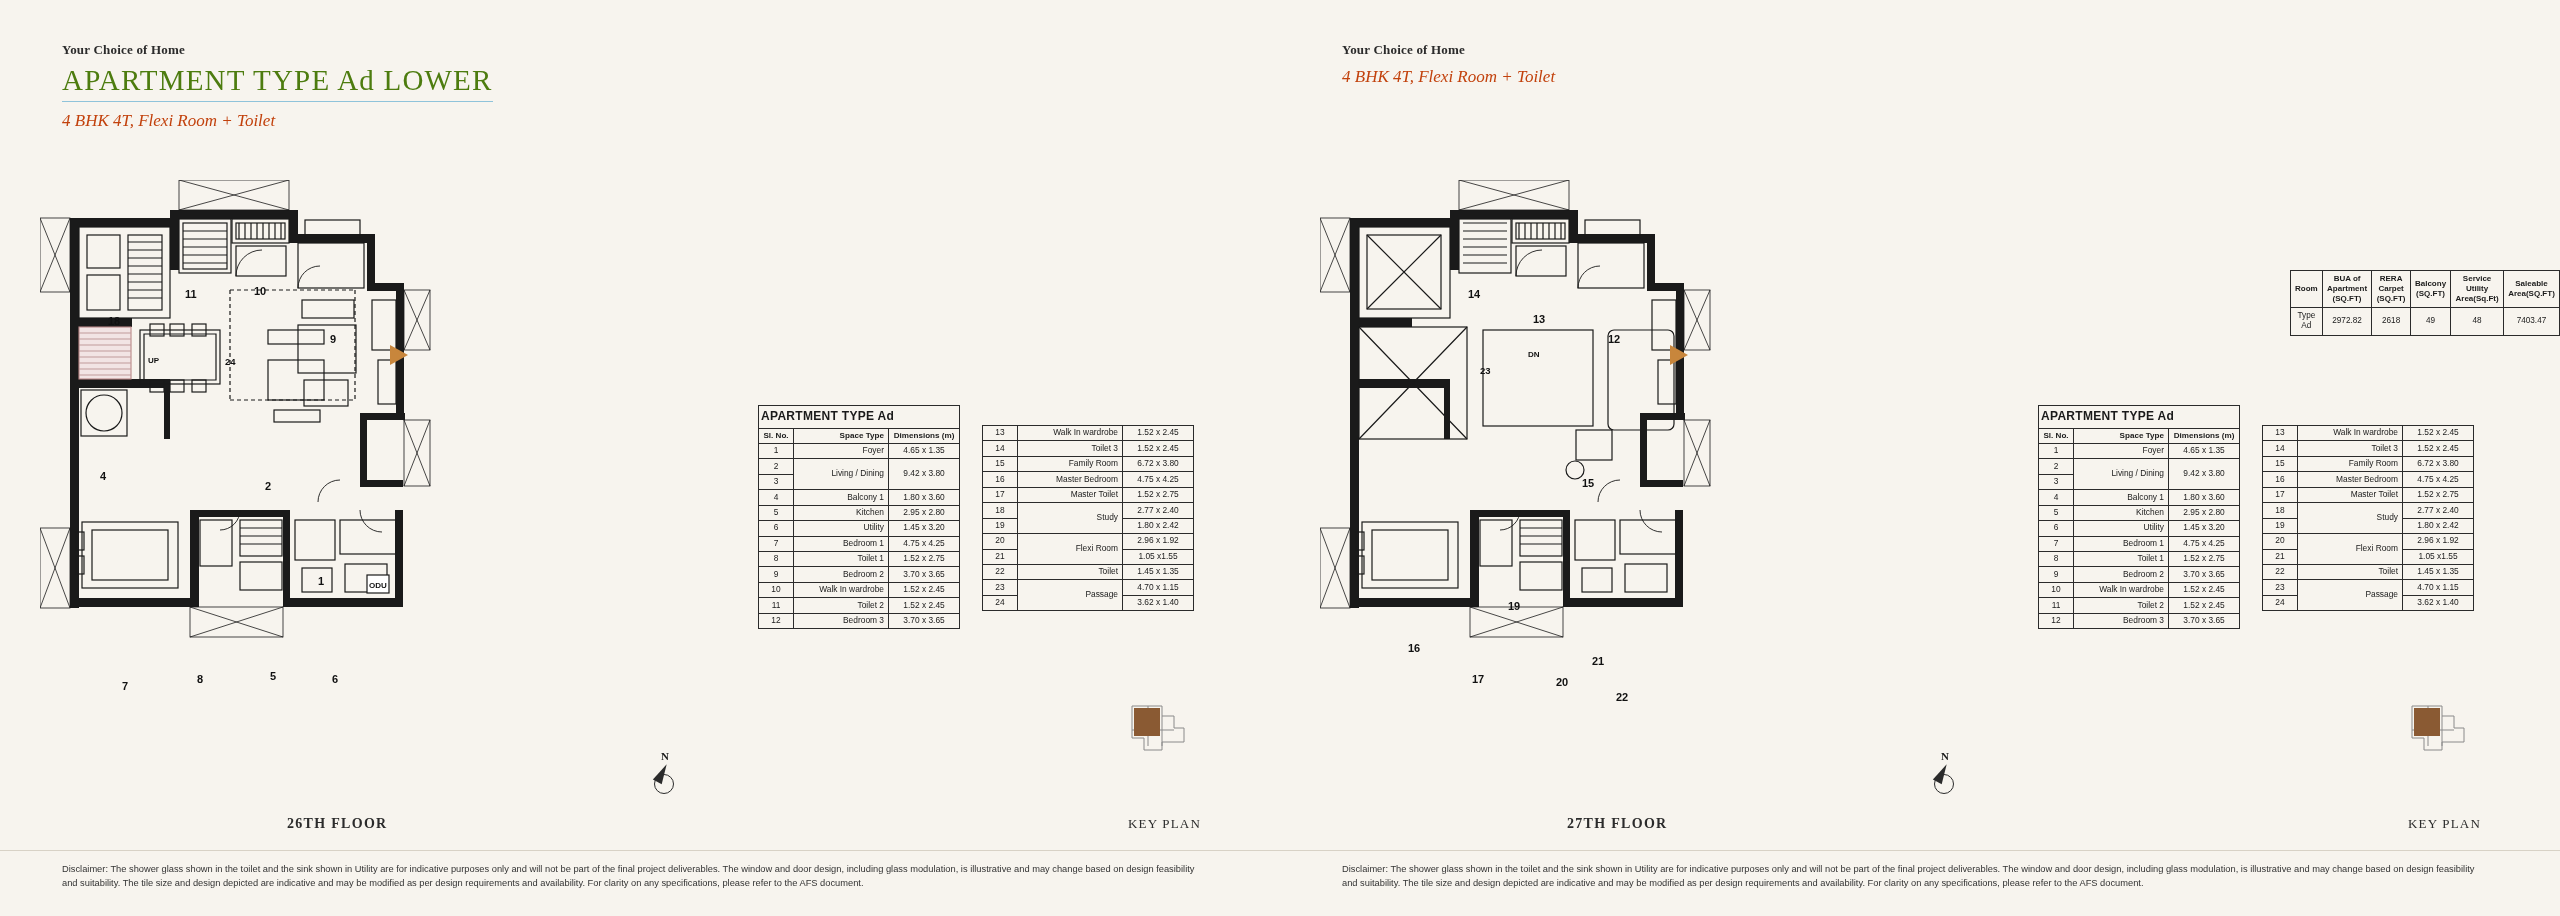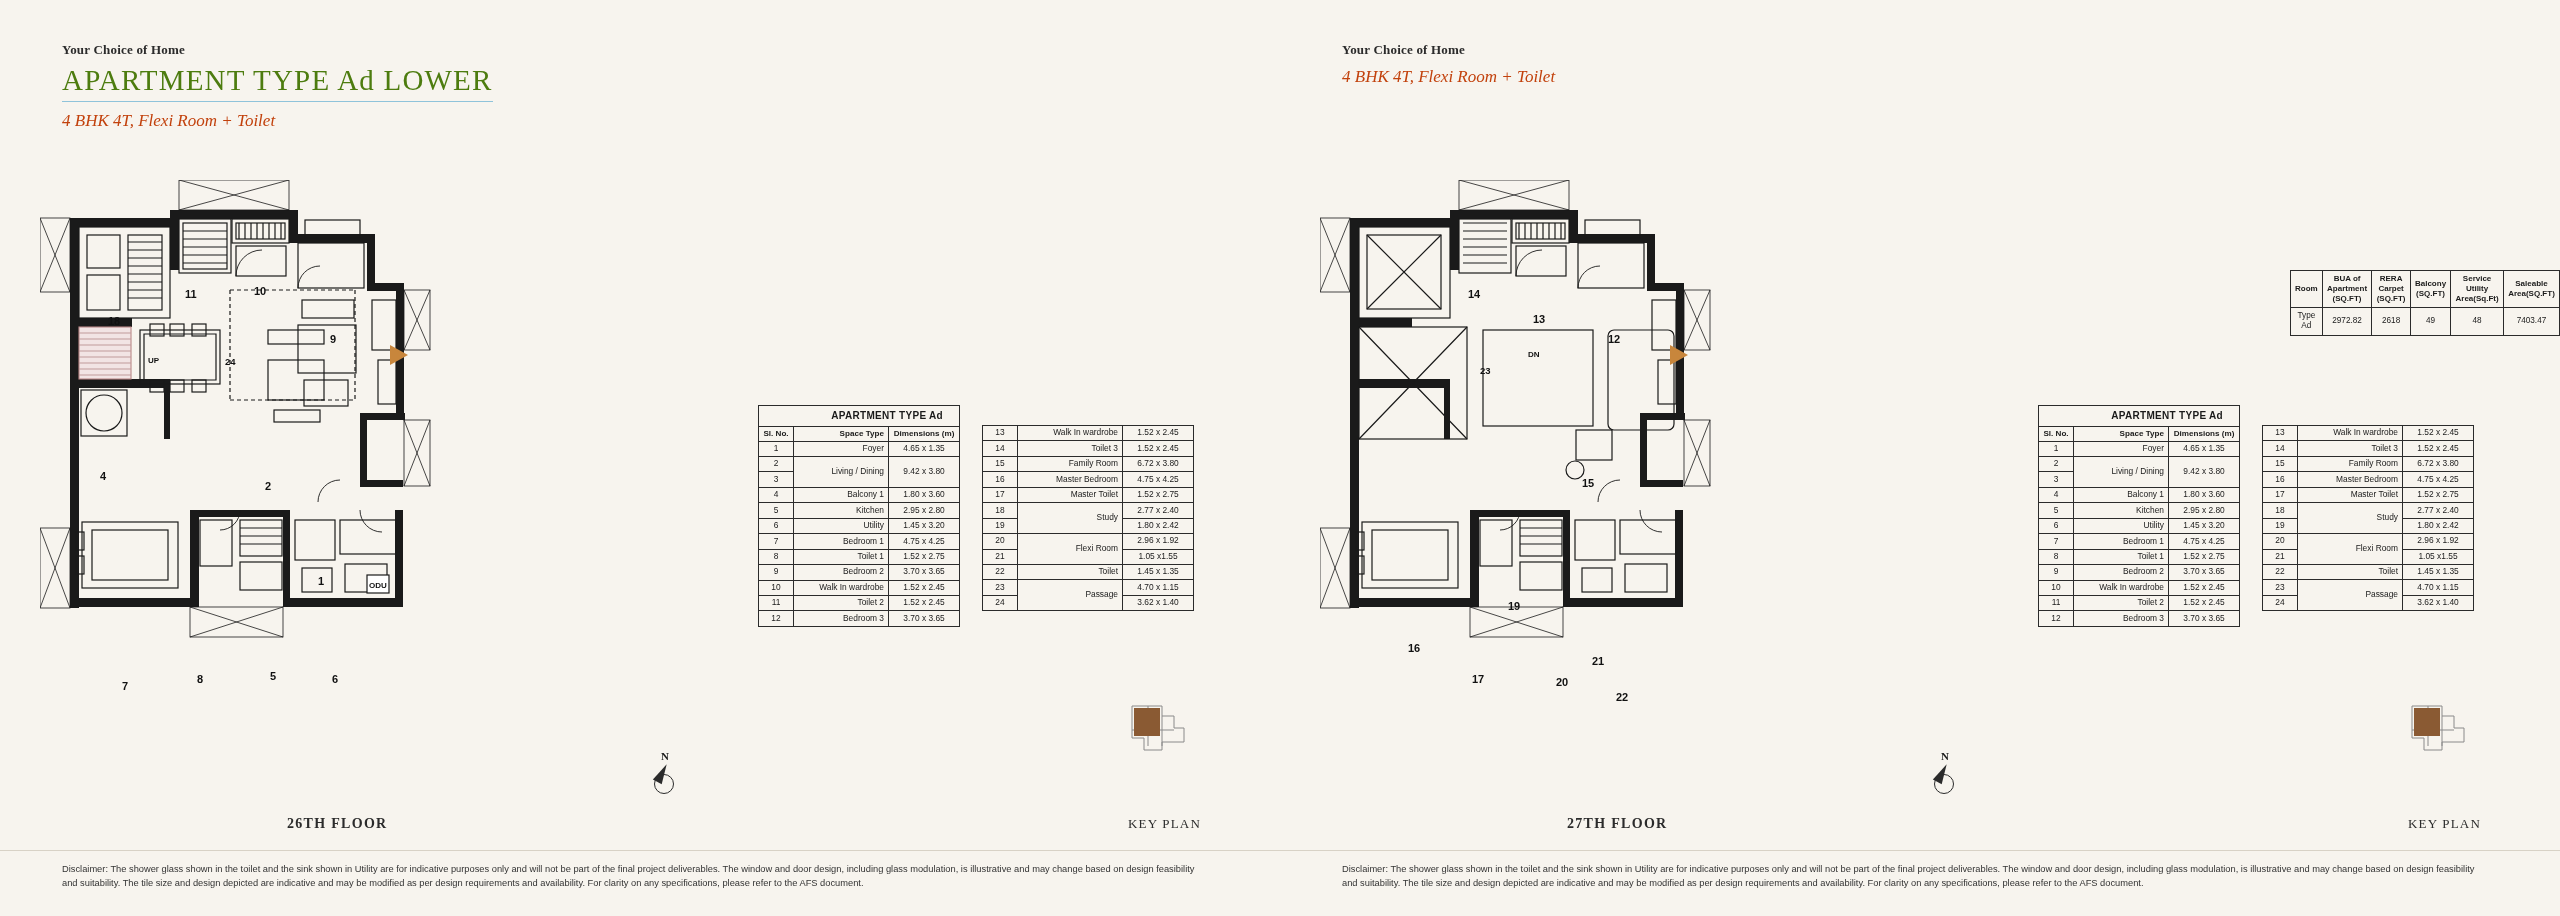--- a/index.html
+++ b/index.html
@@ -36,21 +36,21 @@
 
   
   .spec{position:absolute;border:1px solid #2b2b2b;border-collapse:collapse;background:#f7f4ee;}
   .spec td,.spec th{border:1px solid #2b2b2b;font-size:8.2px;text-align:center;padding:3px 4px;font-weight:normal;color:#1a1a1a;line-height:1.25;}
   .spec th{font-weight:bold;font-size:8px;}
 
   
   .legend{position:absolute;display:flex;align-items:flex-start;}
   .ltbl{border-collapse:collapse;background:#f7f4ee;}
   .ltbl td,.ltbl th{border:1px solid #2b2b2b;font-size:8.4px;padding:2.4px 4px;color:#1a1a1a;line-height:1.15;white-space:nowrap;}
-  .ltbl .cap{font-weight:bold;font-size:10px;text-align:right;letter-spacing:.3px;padding:4px 16px;}
+  .ltbl .cap{font-weight:bold;font-size:12px;text-align:left;letter-spacing:.3px;padding:4px 2px;}
   .ltbl .hd{font-weight:bold;font-size:8.1px;text-align:center;}
   .ltbl .c-no{text-align:center;width:26px;}
   .ltbl .c-sp{text-align:right;width:86px;}
   .ltbl .c-dim{text-align:center;width:62px;}
   .ltbl2 .c-no{width:26px;}
   .ltbl2 .c-sp{width:96px;}
   .ltbl2 .c-dim{width:62px;}
 
   
   .plan{position:absolute;}

